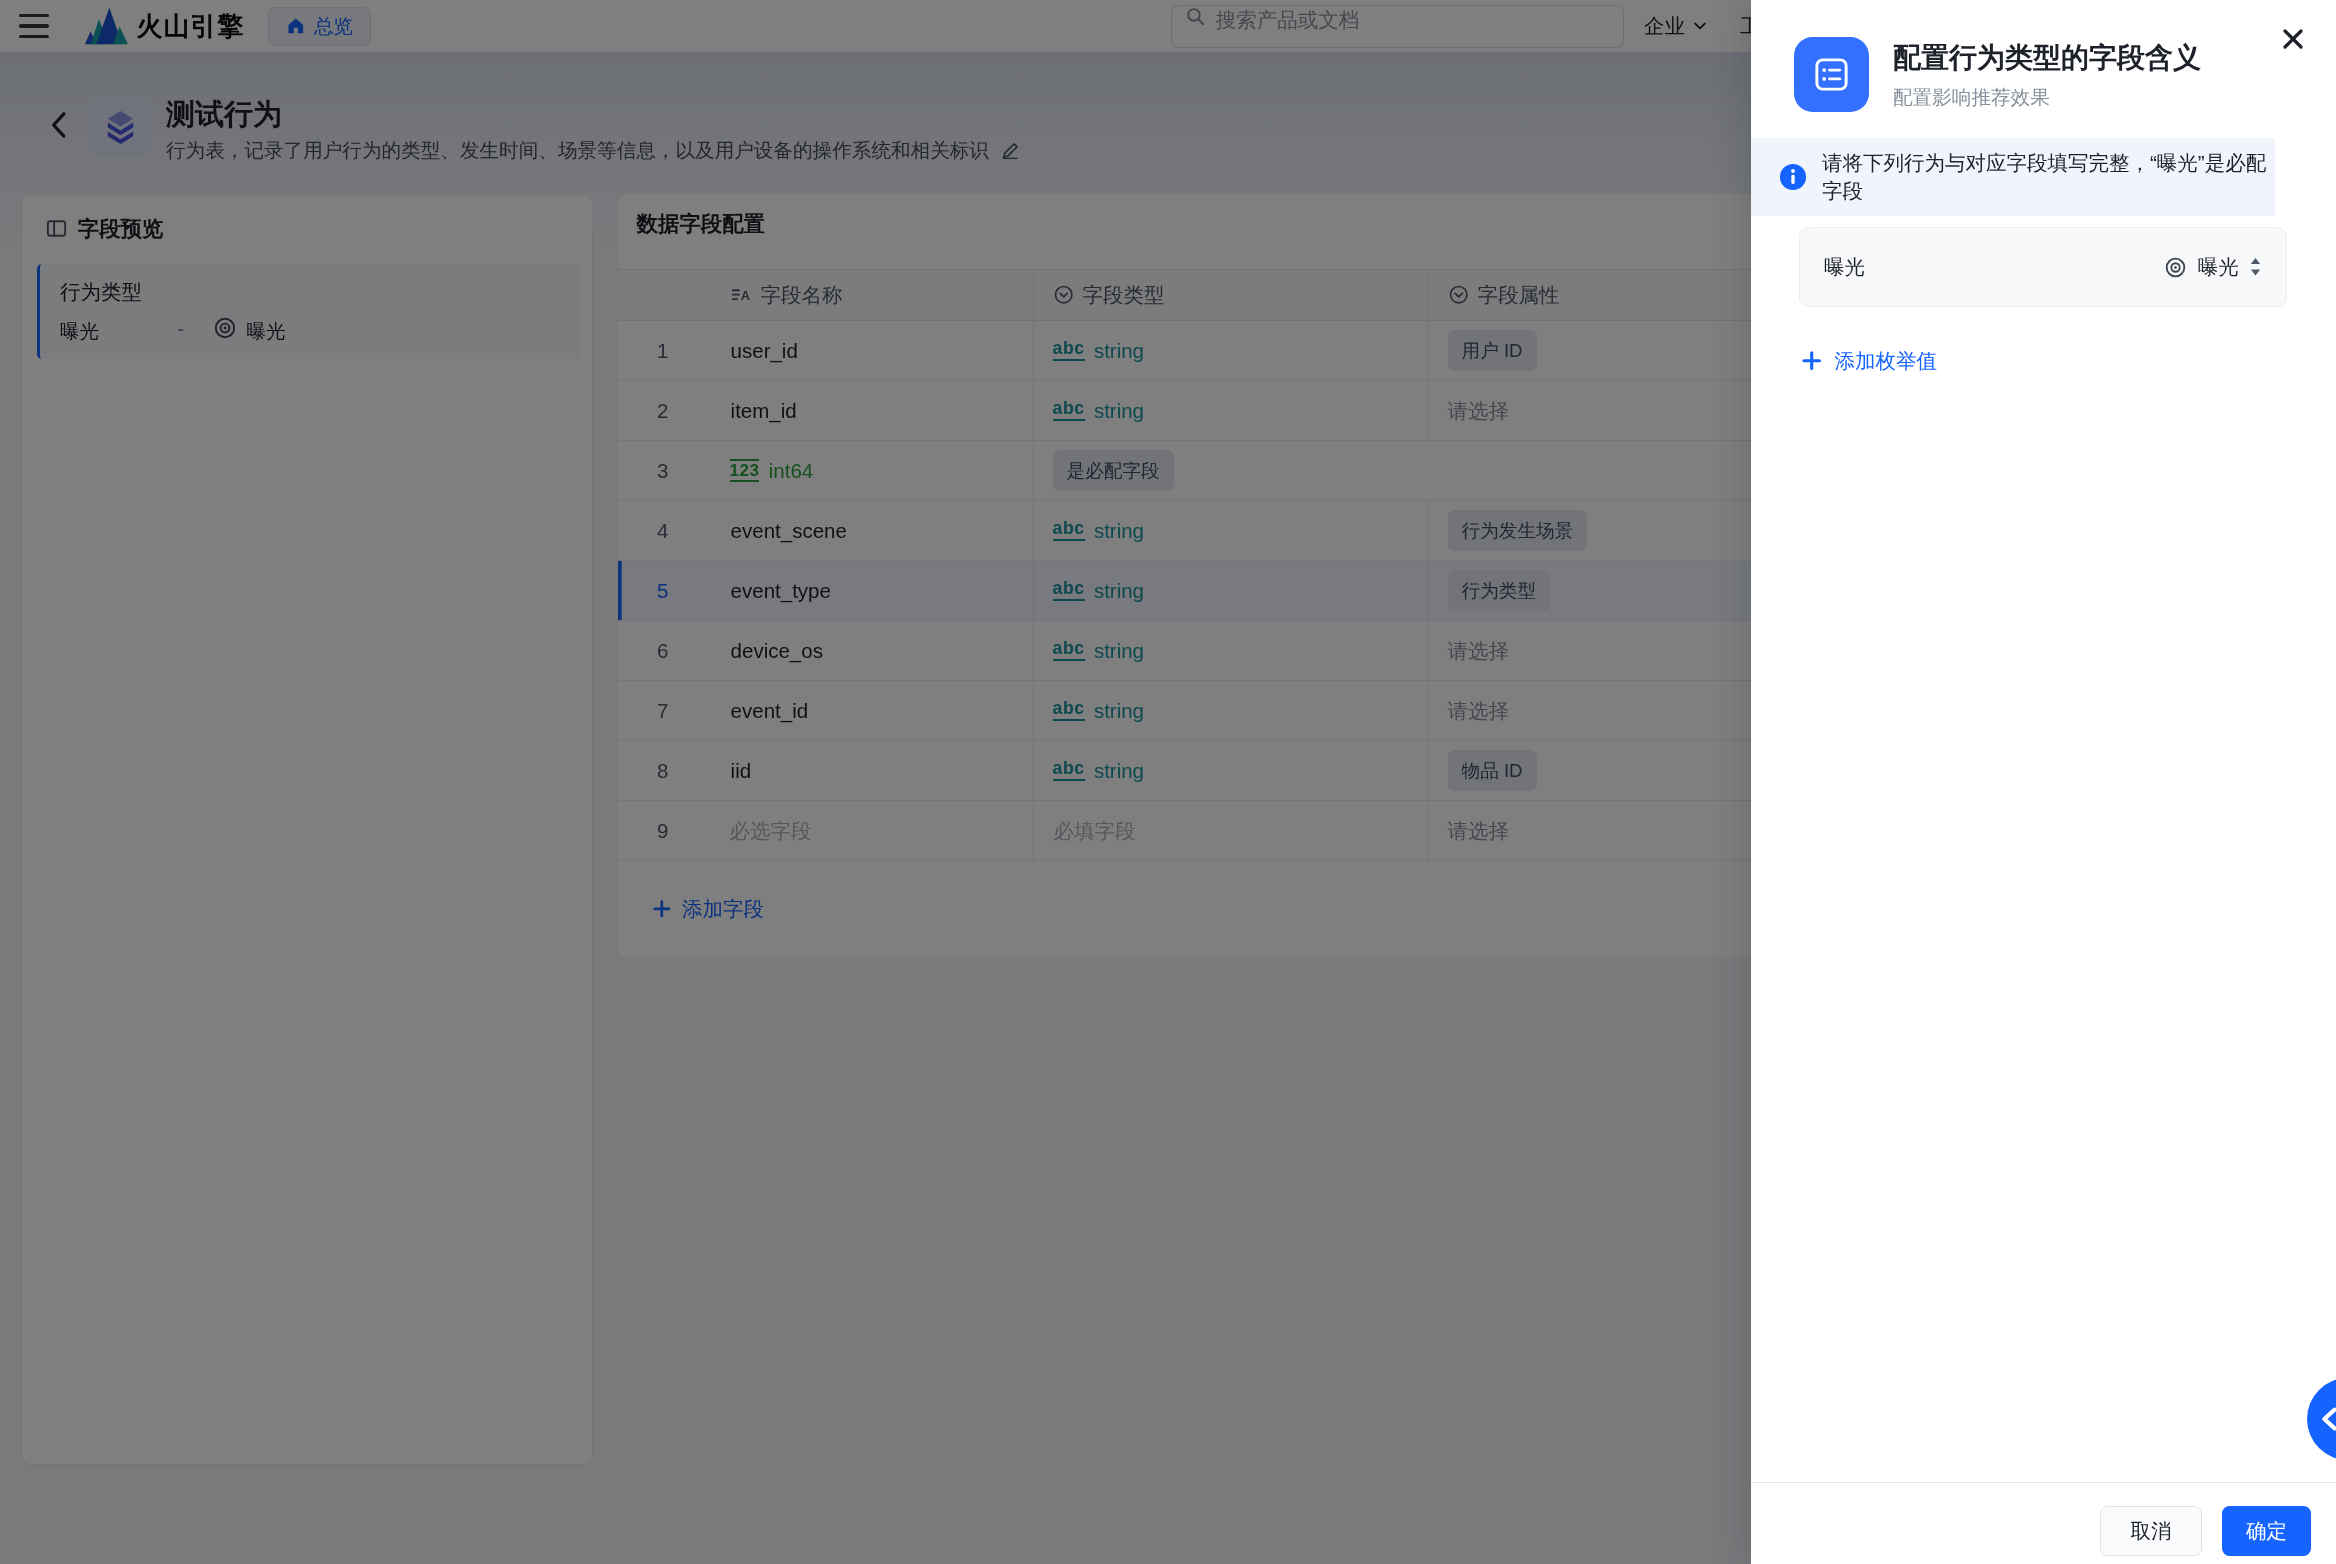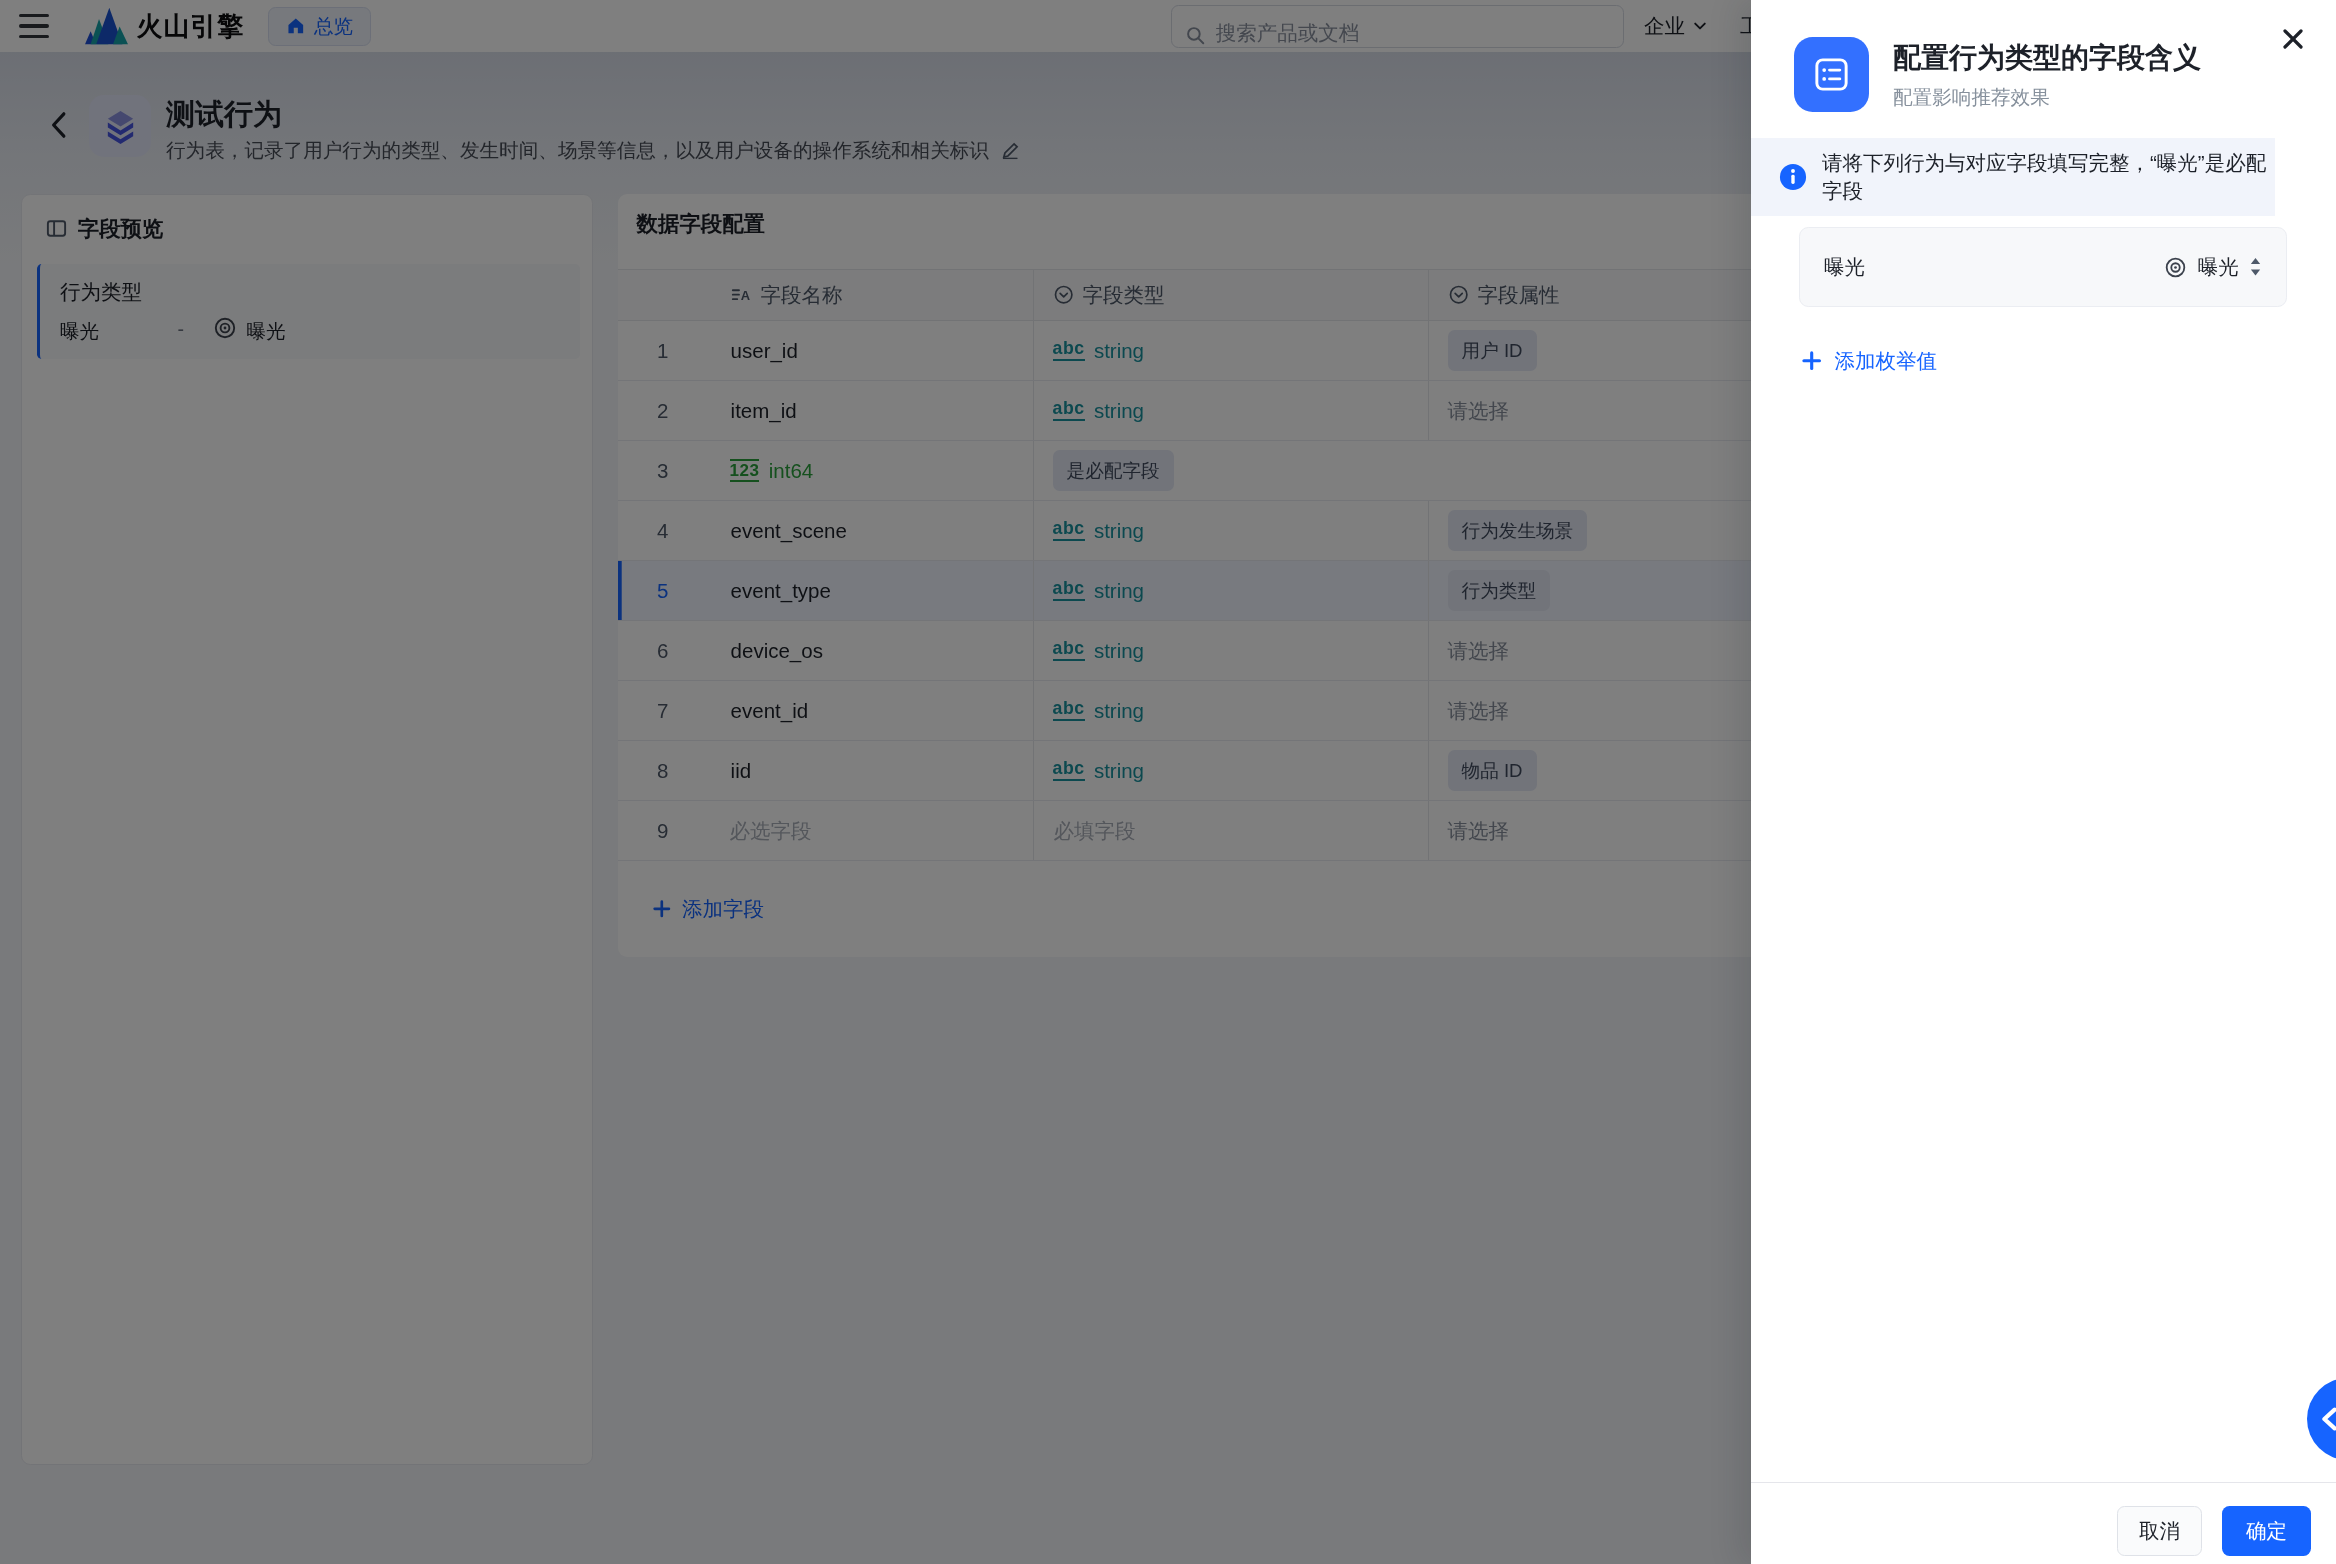--- a/index.html
+++ b/index.html
@@ -8,21 +8,21 @@
   #screen { position:relative; width:2336px; height:1564px; background:#F3F5F8; overflow:hidden; }
 
   
   .navbar { position:absolute; top:0; left:0; width:2336px; height:52px; background:#FFFFFF; z-index:10; }
   .hamburger { position:absolute; left:18.6px; top:14px; width:30px; height:24px; display:flex; flex-direction:column; justify-content:space-between; cursor:pointer; }
   .hamburger span { display:block; height:3.3px; background:#31353B; border-radius:1.9px; }
   .brand { position:absolute; left:84px; top:4.7px; height:43px; display:flex; align-items:center; gap:7.5px; }
   .brand-text { font-size:26px; font-weight:700; color:#0C0D0F; letter-spacing:0.9px; }
   .overview-pill { position:absolute; left:268px; top:6.5px; height:39px; padding:0 17px; background:#EEF2FB; border:0.9px solid #D8DFF0; border-radius:7.5px; display:flex; align-items:center; gap:8.4px; color:#1664FF; }
   .overview-pill .lbl { font-size:19.6px; }
-  .searchbox { position:absolute; left:1171px; top:4.7px; width:453px; height:43px; border:1.9px solid #D6DAE3; border-radius:7.5px; background:#fff; display:flex; align-items:flex-end; padding:0 13px; gap:9.3px; }
+  .searchbox { position:absolute; left:1171px; top:4.7px; width:453px; height:43px; border:1.9px solid #D6DAE3; border-radius:7.5px; background:#fff; display:flex; align-items:flex-start; padding:0 13px; gap:9.3px; }
   .searchbox .ph { font-size:20.5px; color:#8A919F; }
   .nav-org { position:absolute; left:1644px; top:0; height:52px; display:flex; align-items:center; gap:6.5px; font-size:20.5px; color:#1D2129; }
   .nav-partial { position:absolute; left:1740px; top:0; height:52px; display:flex; align-items:center; font-size:20.5px; color:#1D2129; }
 
   
   .page { position:absolute; top:52px; left:0; width:2336px; height:1512px;
           background:linear-gradient(180deg,#D9DEE9 0%,#E8ECF3 103px,#F3F5F8 214px); }
   .back-btn { position:absolute; left:43px; top:56px; width:32px; height:34px; display:flex; align-items:center; justify-content:center; cursor:pointer; }
   .entity-icon { position:absolute; left:89px; top:43px; width:62px; height:62px; border-radius:15px; background:#E3E6F9; display:flex; align-items:center; justify-content:center; }
   .page-title { position:absolute; left:166px; top:43px; font-size:29px; font-weight:700; color:#1D2129; }
@@ -75,21 +75,21 @@
   .d-banner { position:absolute; left:0; top:138px; width:524px; height:78px; background:#F1F4FB; display:flex; align-items:center; padding-left:28px; gap:15px; }
   .d-banner .txt { font-size:20.5px; color:#1D2129; }
   .enum-card { position:absolute; left:48px; top:227px; width:488px; height:80px; background:#F7F8FA; border:0.9px solid #EBEDF2; border-radius:9.3px; display:flex; align-items:center; padding:0 24px; }
   .enum-card .lbl { font-size:20.5px; color:#1D2129; }
   .enum-select { margin-left:auto; display:flex; align-items:center; gap:10.3px; cursor:pointer; }
   .enum-select .val { font-size:20.5px; color:#1D2129; }
   .add-enum { position:absolute; left:50px; top:347px; display:flex; align-items:center; gap:12px; color:#1664FF; cursor:pointer; }
   .add-enum .lbl { font-size:20.5px; }
   .d-footer { position:absolute; left:0; bottom:0; width:585px; height:82px; border-top:0.9px solid #E5E6EB; background:#fff; }
   .btn { position:absolute; top:23px; height:50px; border-radius:7.5px; font-size:20.5px; display:flex; align-items:center; justify-content:center; cursor:pointer; font-family:inherit; }
-  .btn-cancel { right:134px; width:85px; background:#FAFBFC; border:1.4px solid #DFE2E8; color:#1D2129; }
+  .btn-cancel { right:134px; width:102px; background:#FAFBFC; border:1.4px solid #DFE2E8; color:#1D2129; }
   .btn-confirm { right:25px; width:89px; background:#1664FF; border:none; color:#fff; }
 
   .float-btn { position:absolute; left:2307px; top:1378px; width:82px; height:82px; border-radius:50%; background:#1664FF; z-index:70; display:flex; align-items:center; padding-left:9.3px; cursor:pointer; }
 
   svg { display:block; }
 </style>
 </head>
 <body>
 
 <div id="screen">

